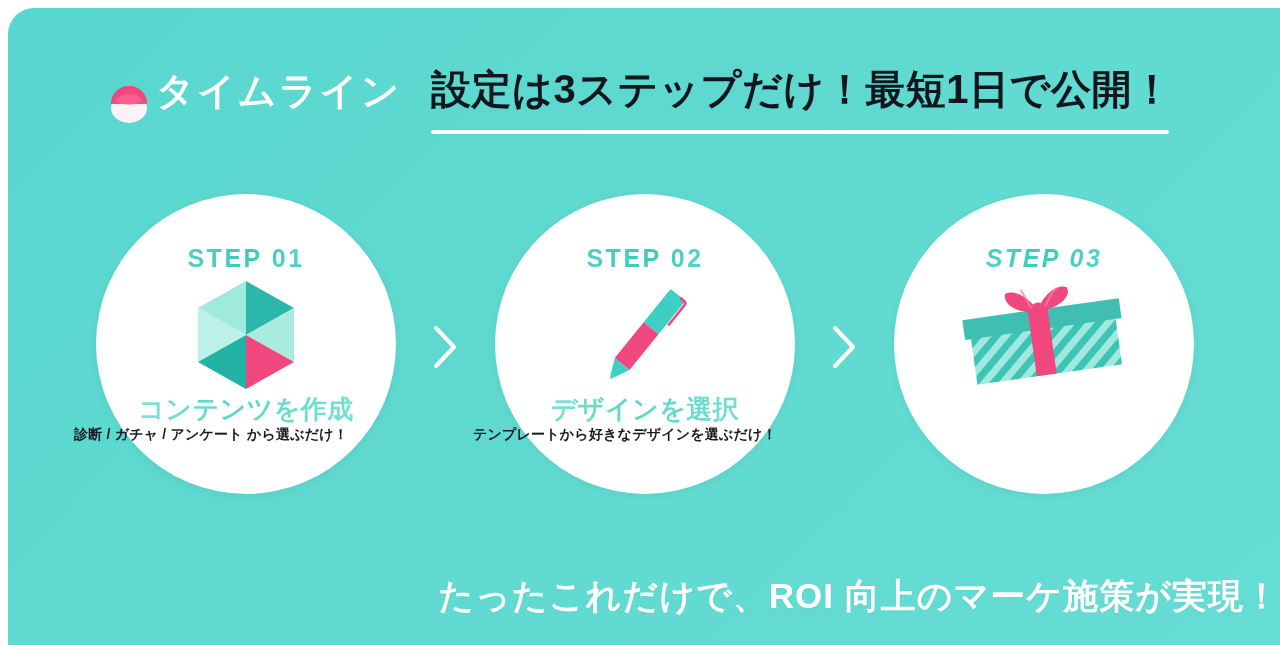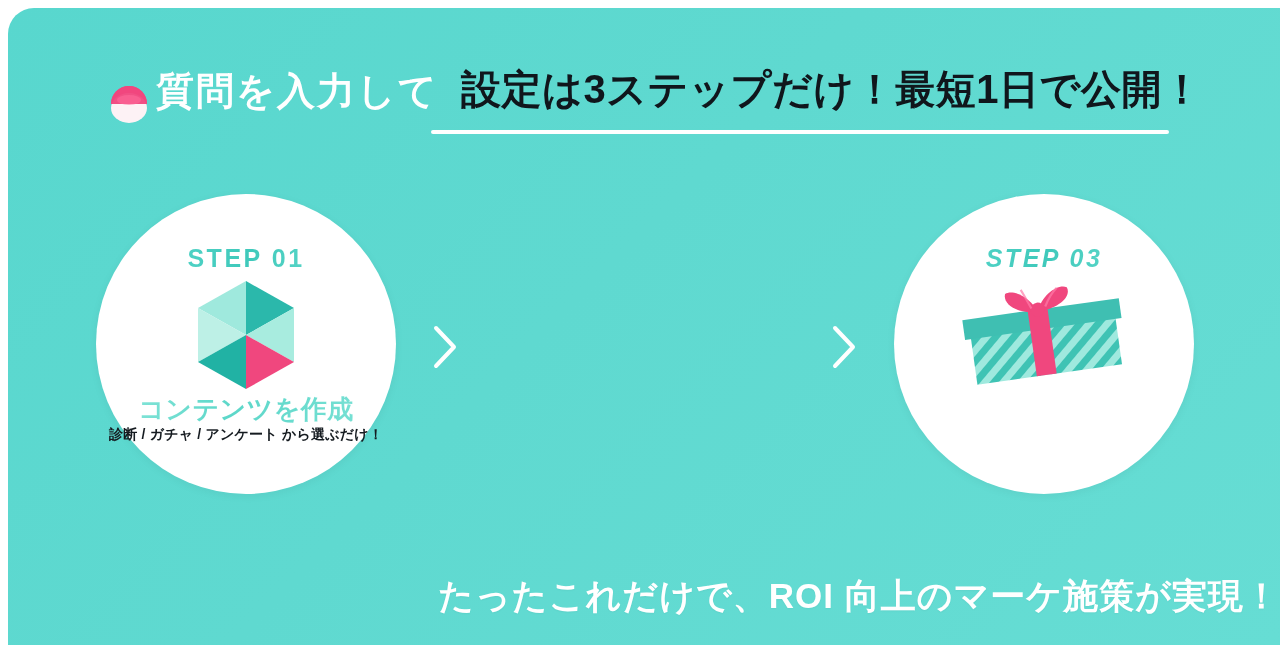--- a/index.html
+++ b/index.html
@@ -36,21 +36,20 @@
     white-space:nowrap;
   }
   #title-block{
     position:absolute; left:423px; top:0px;
     width:742px;
   }
   #main-title{
     font-size:40px; font-weight:700; color:#10161c;
     letter-spacing:0.5px; line-height:1.45;
     white-space:nowrap;
-    margin-left:30px;
   }
   #title-rule{
     position:absolute; left:423px; top:122px;
     width:738px; height:4px; background:#ffffff; border-radius:2px;
   }
 
   
   #steps{
     position:absolute; left:0; top:186px; width:100%; height:320px;
   }
@@ -81,21 +80,20 @@
     position:absolute; top:198px; left:0; width:100%;
     text-align:center;
     font-size:26px; font-weight:700; letter-spacing:0.5px;
     background:linear-gradient(100deg,#8fe8dc 0%,#5cd7c9 45%,#7fe3d7 100%);
     -webkit-background-clip:text; background-clip:text;
     -webkit-text-fill-color:transparent; color:#6fded0;
     white-space:nowrap;
   }
   .step-sub{
     position:absolute; top:232px; left:-22px; width:344px;
-    text-align:center;
     font-size:14px; font-weight:700; color:#151b20;
     letter-spacing:0.2px; white-space:nowrap;
   }
 
   
   .chevron{
     position:absolute; top:130px;
     width:26px; height:46px;
   }
   #chevron-1{ left:424px; }
@@ -119,21 +117,21 @@
 
     <div id="badge-wrap">
       <svg width="44" height="42" viewBox="0 0 44 42">
         <path d="M4 20 A18 18 0 0 1 40 20 Z" fill="#f0477e"></path>
         <ellipse cx="22" cy="24" rx="18" ry="15" fill="#fdf2f5"></ellipse>
         <path d="M4 20 A18 18 0 0 1 40 20 Z" fill="#f0477e" opacity="0.95"></path>
         <ellipse cx="22" cy="16" rx="12" ry="5" fill="#ff6b9b" opacity="0.55"></ellipse>
       </svg>
     </div>
 
-    <div id="brand-label">質問を入力して</div>
+    <div id="brand-label">タイムライン</div>
 
     <div id="title-block">
       <div id="main-title">設定は3ステップだけ！最短1日で公開！</div>
     </div>
   </div>
   <div id="title-rule"></div>
 
   <div id="steps">
 
     <div id="circle-1" class="circle">
@@ -154,20 +152,44 @@
       <div class="step-title">コンテンツを作成</div>
       <div class="step-sub">診断 / ガチャ / アンケート から選ぶだけ！</div>
     </div>
 
     <div id="chevron-1" class="chevron">
       <svg width="26" height="46" viewBox="0 0 26 46">
         <polyline points="4,4 22,23 4,42" fill="none" stroke="#ffffff" stroke-width="4" stroke-linecap="round" stroke-linejoin="round"></polyline>
       </svg>
     </div>
 
+    <div id="circle-2" class="circle">
+      <div class="step-label">STEP 02</div>
+
+      <div class="icon-area">
+        <svg width="104" height="112" viewBox="0 0 104 112">
+          <g transform="rotate(39 52 56)">
+
+            <rect x="43" y="4" width="19" height="9" rx="2" fill="#3fcfc2"></rect>
+            <rect x="43" y="11" width="19" height="36" fill="#3fcfc2"></rect>
+
+            <path d="M64 8 L64 34" stroke="#f0477e" stroke-width="2.6" fill="none"></path>
+            <path d="M64 8 Q64 5 61 5 L56 5" stroke="#f0477e" stroke-width="2.6" fill="none"></path>
+
+            <rect x="43" y="47" width="19" height="46" fill="#f0477e"></rect>
+
+            <polygon points="43,93 62,93 55,108 50,108" fill="#3fcfc2"></polygon>
+            <polygon points="50,108 55,108 52.5,112" fill="#3fcfc2"></polygon>
+          </g>
+        </svg>
+      </div>
+
+      <div class="step-title">デザインを選択</div>
+      <div class="step-sub">テンプレートから好きなデザインを選ぶだけ！</div>
+    </div>
 
     <div id="chevron-2" class="chevron">
       <svg width="26" height="46" viewBox="0 0 26 46">
         <polyline points="4,4 22,23 4,42" fill="none" stroke="#ffffff" stroke-width="4" stroke-linecap="round" stroke-linejoin="round"></polyline>
       </svg>
     </div>
 
     <div id="circle-3" class="circle">
       <div class="step-label">STEP 03</div>
 

